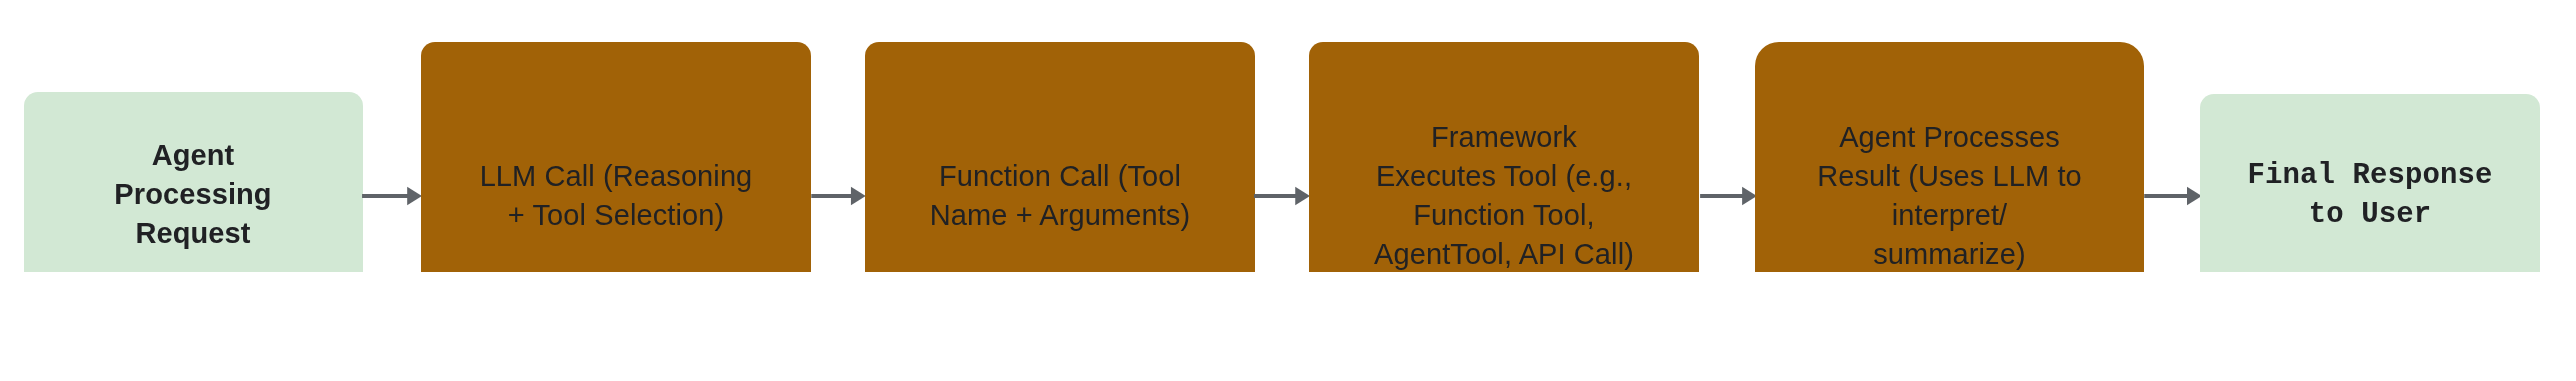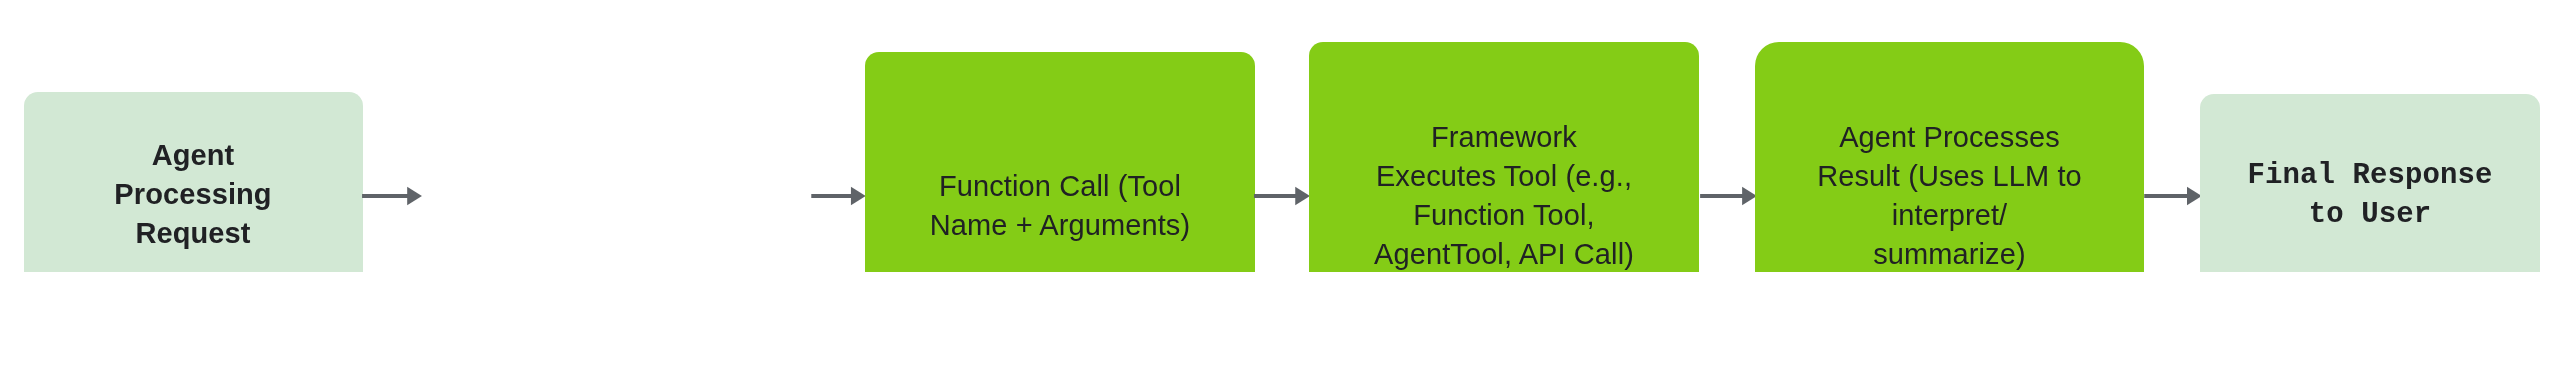--- a/index.html
+++ b/index.html
@@ -33,29 +33,29 @@
     line-height: 1.34;
   }
   
   .node.terminal {
     background: #d2e8d4;
     font-size: 29px;
     font-weight: 600;
   }
   
   .node.process {
-    background: #84cc16;
+    background: #a16207;
     font-size: 29px;
     font-weight: 400;
   }
 
   
   #node-1 { left: 23.5px;   top: 92px; width: 339px; height: 205px; }
   #node-2 { left: 421px;  top: 42px;  width: 390px; height: 308px; padding: 0 20.3px; }
-  #node-3 { left: 865px; top: 52px;  width: 390px; height: 308px; padding: 0 19px; }
+  #node-3 { left: 865px; top: 42px;  width: 390px; height: 308px; padding: 0 19px; }
   #node-4 { left: 1309px; top: 42px;  width: 390px; height: 308px; padding: 0 14px; }
   #node-5 { left: 1755px; top: 42px;  width: 389px; height: 308px; padding: 0 17px; border-radius: 24px; }
   #node-6 { left: 2200px; top: 94px; width: 340px; height: 203px; font-family: Liberation Mono, monospace; }
 
   
   .connector {
     position: absolute;
     top: 182px;
     height: 28px;
   }
@@ -77,20 +77,24 @@
 Request</span>
   </div>
 
   <div class="connector" id="conn-1">
     <svg width="60" height="28" viewBox="0 0 77 36" aria-hidden="true">
       <line x1="0" y1="18" x2="61" y2="18" stroke="#5f6368" stroke-width="5"></line>
       <polygon points="58,6 77,18 58,30" fill="#5f6368"></polygon>
     </svg>
   </div>
 
+  <div class="node process" id="node-2">
+    <span class="label">LLM Call (Reasoning
++ Tool Selection)</span>
+  </div>
 
   <div class="connector" id="conn-2">
     <svg width="55" height="28" viewBox="0 0 70 36" aria-hidden="true">
       <line x1="0" y1="18" x2="54" y2="18" stroke="#5f6368" stroke-width="5"></line>
       <polygon points="51,6 70,18 51,30" fill="#5f6368"></polygon>
     </svg>
   </div>
 
   <div class="node process" id="node-3">
     <span class="label">Function Call (Tool

